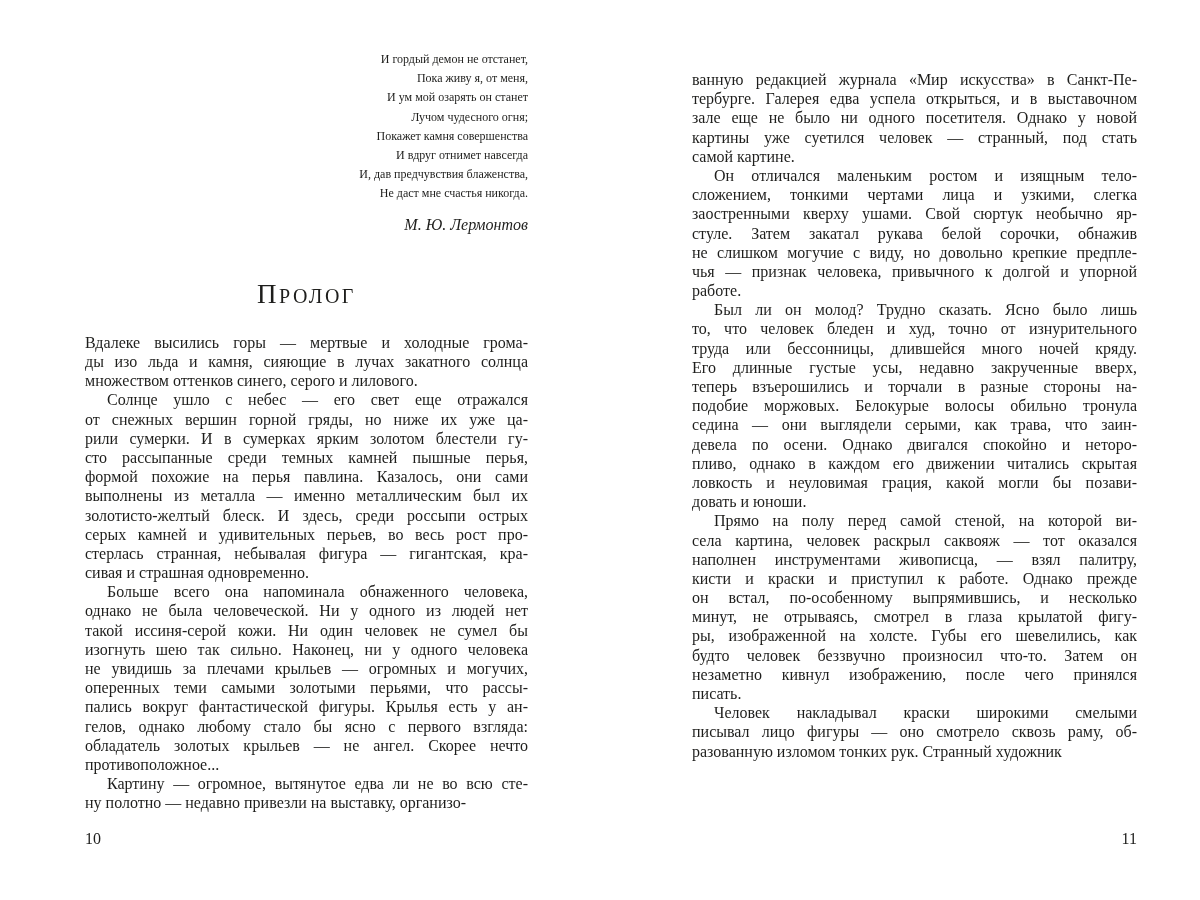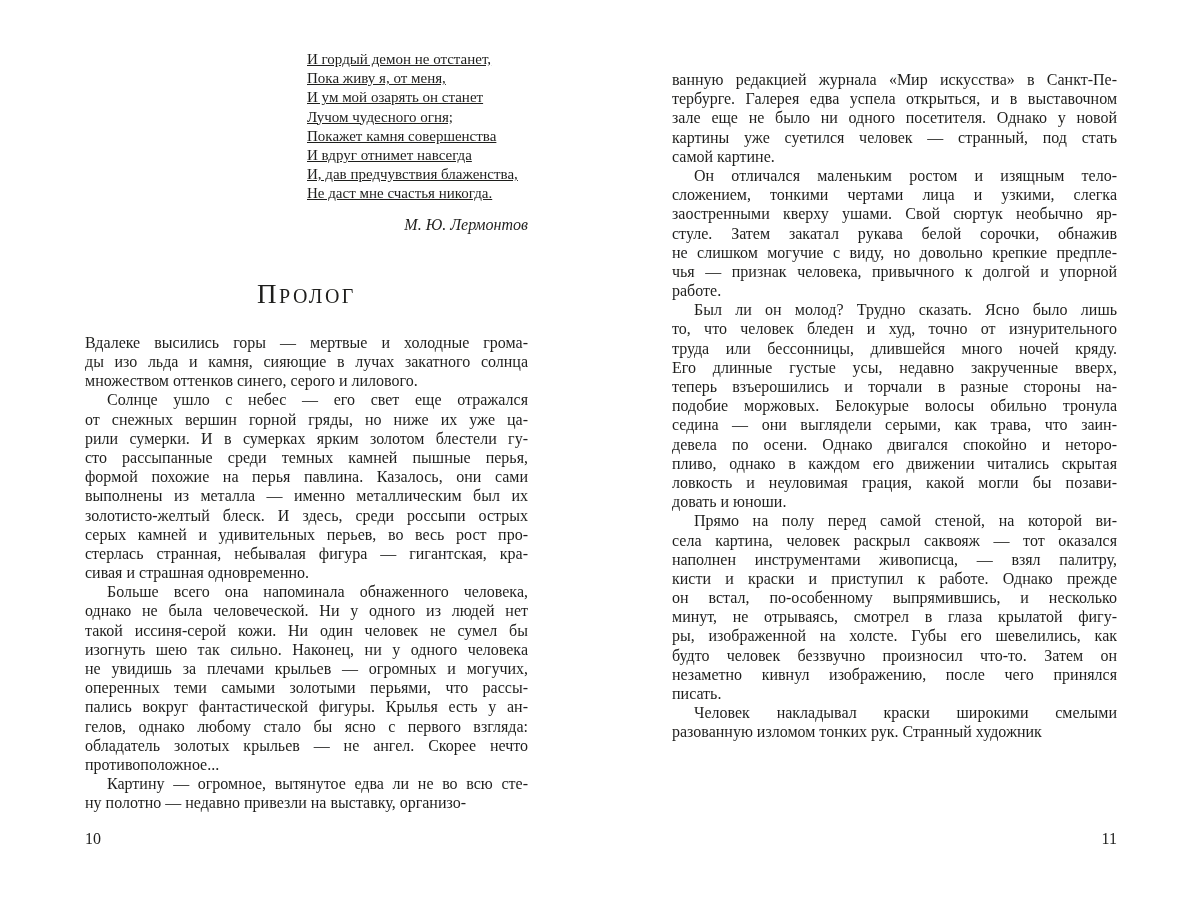--- a/index.html
+++ b/index.html
@@ -6,30 +6,29 @@
     margin: 0; padding: 0;
     width: 1200px; height: 900px;
     background: #ffffff;
     overflow: hidden;
     font-family: "Liberation Serif", "DejaVu Serif", serif;
     color: #1e1e1c;
   }
   .spread { position: relative; width: 1200px; height: 900px; background: #ffffff; }
   .page { position: absolute; top: 0; height: 900px; }
   .page-left  { left: 85px;  width: 443px; }
-  .page-right { left: 672px; width: 445px; }
+  .page-right { left: 692px; width: 445px; }
 
   
   .epigraph { margin: 50px 0 0 222px; }
   .poem-line {
-    font-size: 15px;
+    font-size: 12px;
     line-height: 19.2px;
     white-space: nowrap;
-    text-align: left;
-    text-decoration: underline;
+    text-align: right;
   }
   .attribution {
     margin-top: 11px;
     font-style: italic;
     font-size: 16px;
     line-height: 19.2px;
     text-align: right;
   }
 
   
@@ -146,18 +145,19 @@
         <div class="line">села картина, человек раскрыл саквояж — тот оказался</div>
         <div class="line">наполнен инструментами живописца, — взял палитру,</div>
         <div class="line">кисти и краски и приступил к работе. Однако прежде</div>
         <div class="line">он встал, по-особенному выпрямившись, и несколько</div>
         <div class="line">минут, не отрываясь, смотрел в глаза крылатой фигу-</div>
         <div class="line">ры, изображенной на холсте. Губы его шевелились, как</div>
         <div class="line">будто человек беззвучно произносил что-то. Затем он</div>
         <div class="line">незаметно кивнул изображению, после чего принялся</div>
         <div class="line para-end">писать.</div>
         <div class="line indent">Человек накладывал краски широкими смелыми</div>
+        <div class="line">писывал лицо фигуры — оно смотрело сквозь раму, об-</div>
         <div class="line para-end">разованную изломом тонких рук. Странный художник</div>
       </div>
     <div class="page-number">11</div>
   </div>
 
 </div>
 
 </body></html>

